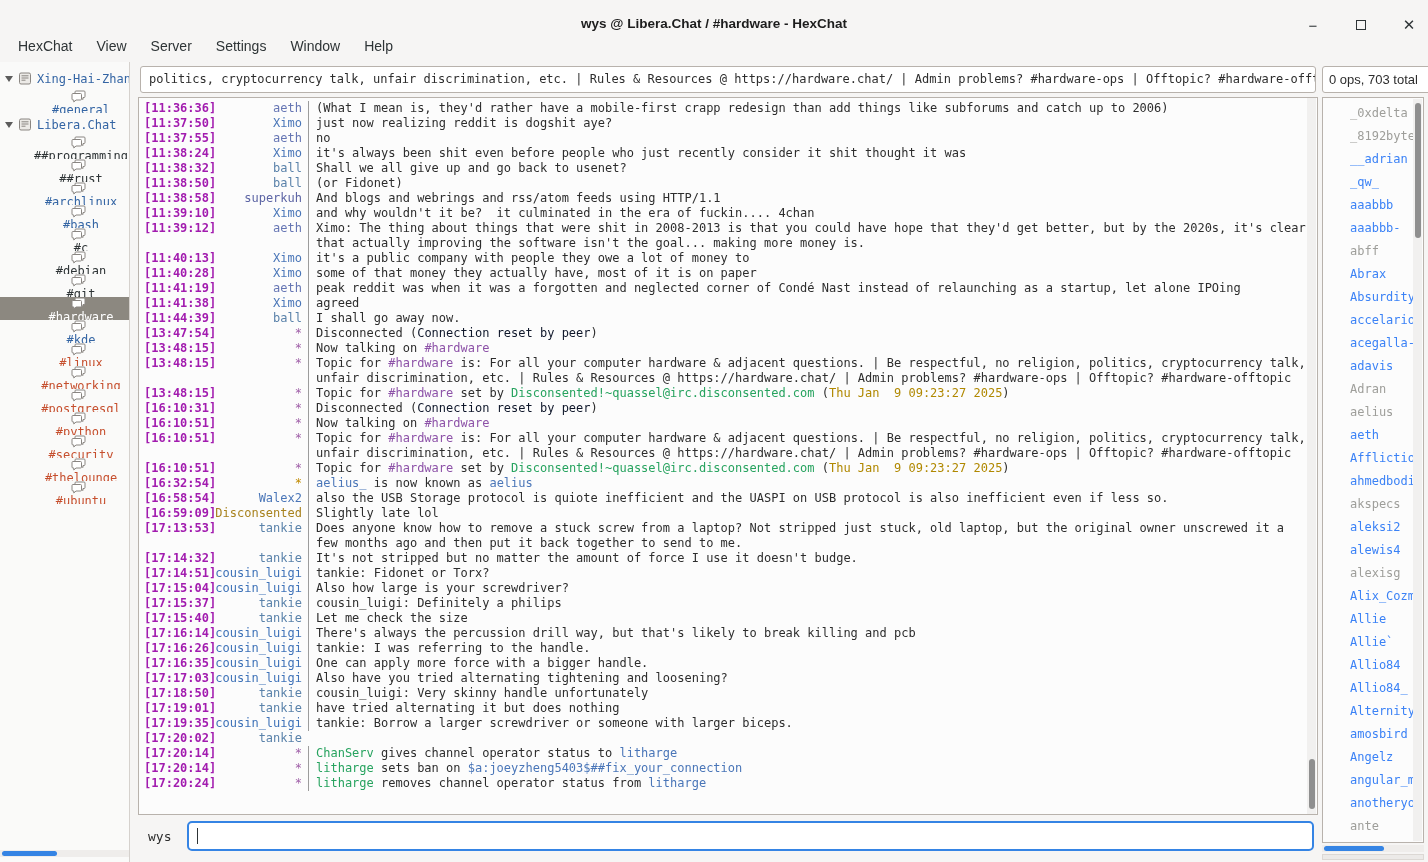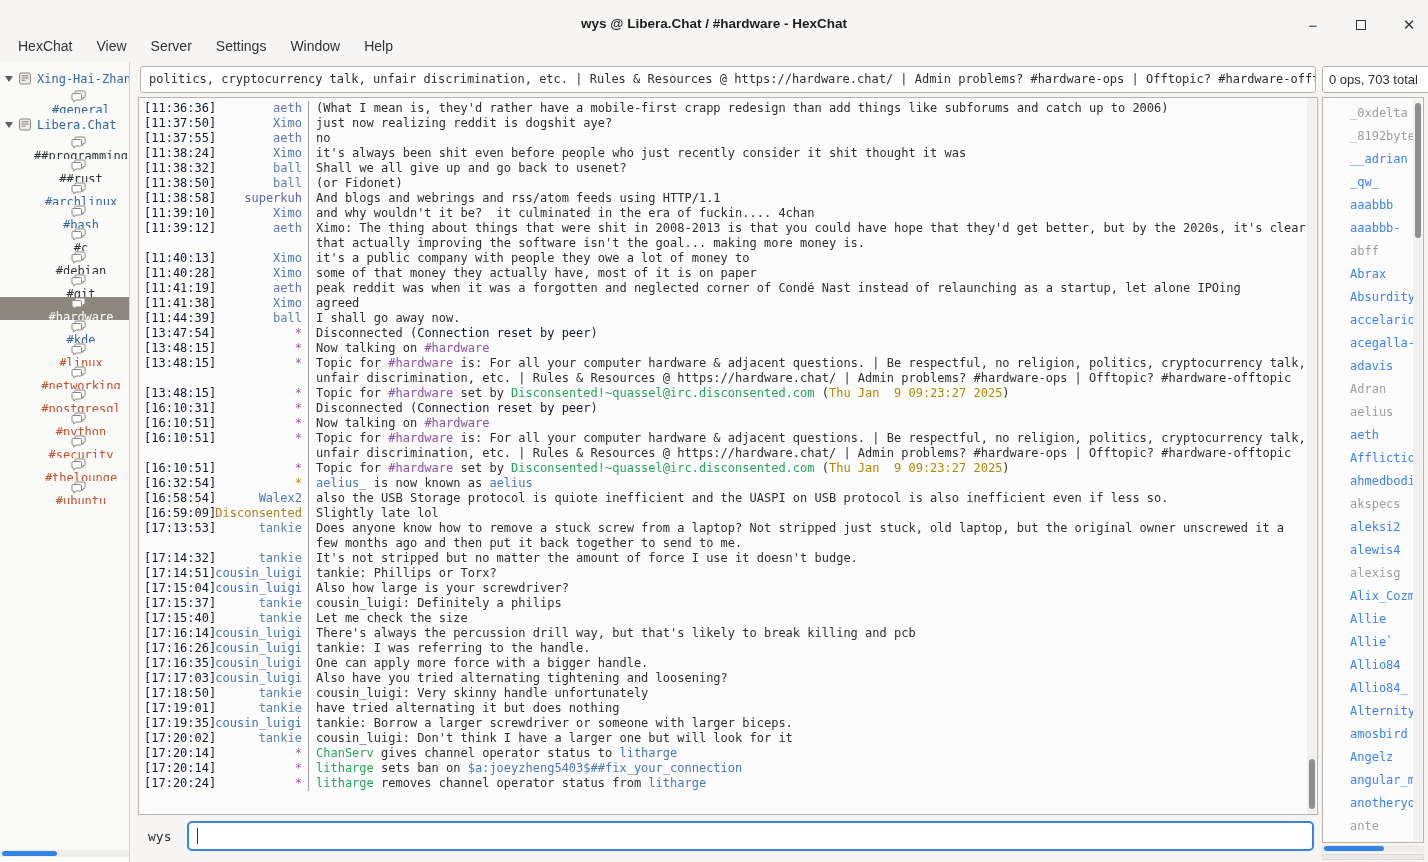--- a/index.html
+++ b/index.html
@@ -32,21 +32,21 @@
   .tree-row.selected { background:#8c8880; color:#ffffff; }
   .tree-hscroll { position:absolute; left:0; bottom:5px; width:129px; height:7px; background:#efedeb; }
   .tree-hscroll .thumb { position:absolute; left:2px; top:1px; width:55px; height:5px; background:#3584e4; border-radius:3px; }
 
   
   .center { position:absolute; left:138px; top:62px; width:1180px; height:800px; }
   .topicbar { position:absolute; left:2px; top:4px; width:1176px; height:27px; background:#ffffff; border:1px solid #b8b2ac; border-radius:3px; font-family:"DejaVu Sans Mono", monospace; font-size:12px; color:#2d2d2d; line-height:25px; padding:0 8px; white-space:nowrap; overflow:hidden; }
   .chatbox { position:absolute; left:0px; top:35px; width:1180px; height:718px; background:#fcfcfc; border:1px solid #b8b2ac; overflow:hidden; }
   .chat-lines { position:absolute; left:0; top:3px; right:10px; font-family:"DejaVu Sans Mono", monospace; font-size:12px; line-height:15px; }
   .chat-row { display:flex; }
-  .chat-time { flex:none; width:76px; padding-left:5px; color:#0f172a; white-space:pre; }
+  .chat-time { flex:none; width:76px; padding-left:5px; color:#a21caf; white-space:pre;font-weight:bold; }
   .chat-nick { flex:none; width:93px; text-align:right; padding-right:6px; white-space:pre; overflow:hidden; }
   .chat-msg { flex:1; border-left:1px solid #9c9c9c; padding-left:7px; white-space:pre; overflow:hidden; color:#2d2d2d; }
   .chat-vscroll { position:absolute; right:1px; top:0; width:9px; height:716px; background:#f1f0ef; }
   .chat-vscroll .thumb { position:absolute; left:1.5px; top:661px; width:6px; height:50px; background:#8f8f8f; border-radius:3px; }
 
   
   .nc-a { color:#6676b4; } .nc-x { color:#4a76b8; } .nc-b { color:#5a82aa; }
   .nc-s { color:#5c64a4; } .nc-c { color:#3e72b8; } .nc-g { color:#a8821e; }
   .nc-st { color:#a060a8; } .nc-go { color:#c08a00; }
   
@@ -437,21 +437,21 @@
             <span class="chat-msg"><span class="sg-t">few months ago and then put it back together to send to me.</span></span>
           </div>
           <div class="chat-row">
             <span class="chat-time">[17:14:32]</span>
             <span class="chat-nick nc-b">tankie</span>
             <span class="chat-msg"><span class="sg-t">It's not stripped but no matter the amount of force I use it doesn't budge.</span></span>
           </div>
           <div class="chat-row">
             <span class="chat-time">[17:14:51]</span>
             <span class="chat-nick nc-c">cousin_luigi</span>
-            <span class="chat-msg"><span class="sg-t">tankie: Phillips or Torx?</span></span>
+            <span class="chat-msg"><span class="sg-t">tankie: Fidonet or Torx?</span></span>
           </div>
           <div class="chat-row">
             <span class="chat-time">[17:15:04]</span>
             <span class="chat-nick nc-c">cousin_luigi</span>
             <span class="chat-msg"><span class="sg-t">Also how large is your screwdriver?</span></span>
           </div>
           <div class="chat-row">
             <span class="chat-time">[17:15:37]</span>
             <span class="chat-nick nc-b">tankie</span>
             <span class="chat-msg"><span class="sg-t">cousin_luigi: Definitely a philips</span></span>
@@ -492,21 +492,20 @@
             <span class="chat-msg"><span class="sg-t">have tried alternating it but does nothing</span></span>
           </div>
           <div class="chat-row">
             <span class="chat-time">[17:19:35]</span>
             <span class="chat-nick nc-c">cousin_luigi</span>
             <span class="chat-msg"><span class="sg-t">tankie: Borrow a larger screwdriver or someone with larger biceps.</span></span>
           </div>
           <div class="chat-row">
             <span class="chat-time">[17:20:02]</span>
             <span class="chat-nick nc-b">tankie</span>
-            <span class="chat-msg"><span class="sg-t">cousin_luigi: Don't think I have a larger one but will look for it</span></span>
           </div>
           <div class="chat-row">
             <span class="chat-time">[17:20:14]</span>
             <span class="chat-nick nc-st">*</span>
             <span class="chat-msg"><span class="sg-host">ChanServ</span><span class="sg-t"> gives channel operator status to </span><span class="sg-blue">litharge</span></span>
           </div>
           <div class="chat-row">
             <span class="chat-time">[17:20:14]</span>
             <span class="chat-nick nc-st">*</span>
             <span class="chat-msg"><span class="sg-host">litharge</span><span class="sg-t"> sets ban on </span><span class="sg-blue">$a:joeyzheng5403$##fix_your_connection</span></span>

